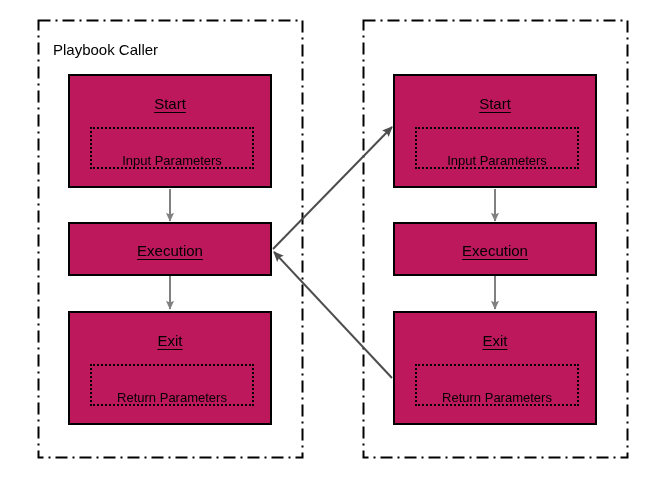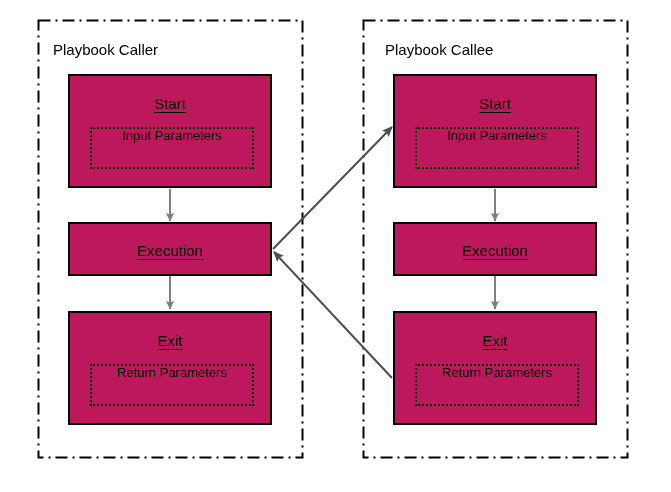--- a/index.html
+++ b/index.html
@@ -54,21 +54,21 @@
     text-underline-offset: 3px;
   }
 
   
   .param-box {
     position: absolute;
     box-sizing: border-box;
     border: 2px dotted #000000;
     background: transparent;
     display: flex;
-    align-items: flex-start;
+    align-items: flex-end;
     justify-content: center;
   }
   .param-label {
     font-size: 13px;
     line-height: 1;
     color: #000000;
     white-space: nowrap;
   }
 
   
@@ -127,21 +127,20 @@
 
   <div class="node" style="left:68px; top:311px; width:204px; height:114px;">
     <div class="node-title" style="top:20px;">Exit</div>
     <div class="param-box" style="left:20px; top:51px; width:164px; height:42px;">
       <span class="param-label">Return Parameters</span>
     </div>
   </div>
 
   <div class="panel" style="left:363px; top:20px; width:265px; height:438px;"></div>
 
-  <div class="panel-title" style="left:385px; top:42px;">Playbook Callee</div>
 
   <div class="node" style="left:393px; top:74px; width:204px; height:114px;">
     <div class="node-title" style="top:20px;">Start</div>
     <div class="param-box" style="left:20px; top:51px; width:164px; height:42px;">
       <span class="param-label">Input Parameters</span>
     </div>
   </div>
 
   <div class="node" style="left:393px; top:222px; width:204px; height:54px;">
     <div class="node-title" style="top:19px;">Execution</div>

